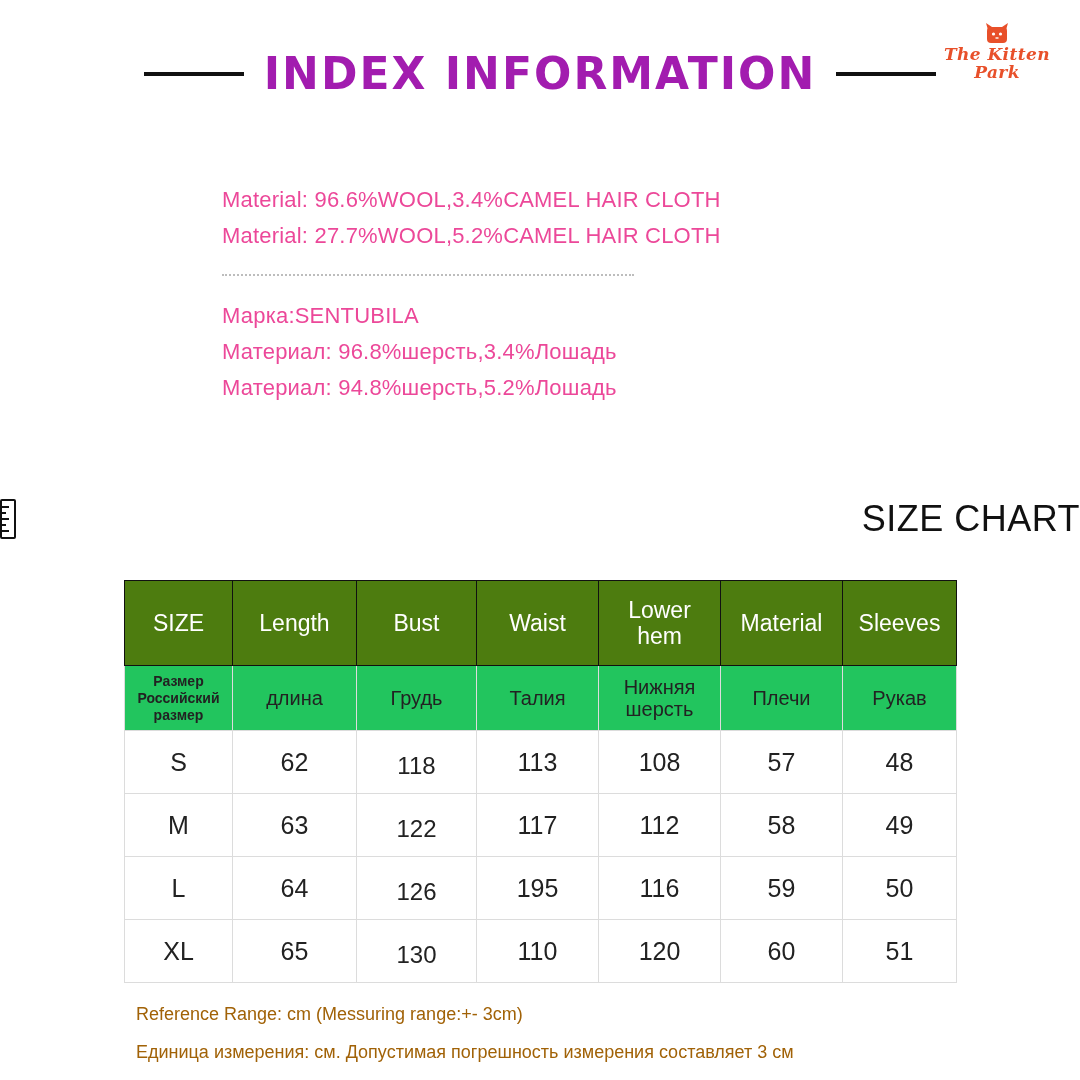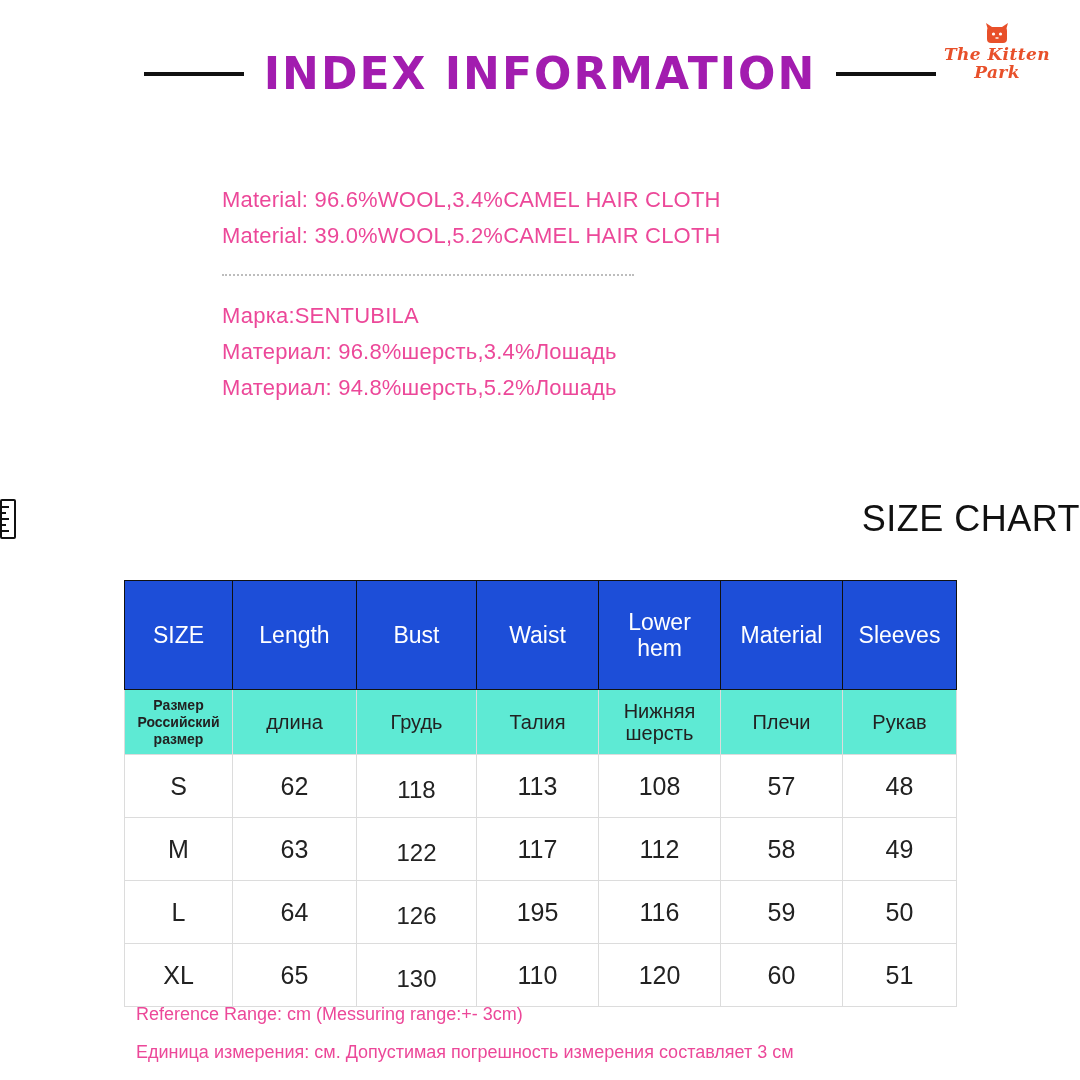--- a/index.html
+++ b/index.html
@@ -137,31 +137,31 @@
     border-collapse: collapse;
     width: 832px;
     table-layout: fixed;
   }
   table.size th, table.size td {
     border: 1px solid #dcdcdc;
     text-align: center;
     vertical-align: middle;
   }
   table.size thead th {
-    background: #1d4ed8;
+    background: #4d7c0f;
     color: #fff;
     border-color: #111;
     font-size: 23px;
     font-weight: normal;
     height: 84px;
     line-height: 26px;
-    padding: 12px 4px;
+    padding: 0 4px;
   }
   table.size tbody tr.ru td {
-    background: #5eead4;
+    background: #22c55e;
     color: #222;
     font-size: 20px;
     height: 64px;
     line-height: 22px;
     padding: 0 4px;
   }
   table.size tbody tr.ru td.firstcol {
     font-size: 14px;
     line-height: 17px;
     font-weight: bold;
@@ -186,21 +186,21 @@
 
   
   .notes {
     position: absolute;
     left: 136px;
     top: 995px;
     width: 880px;
   }
   .note {
     font-size: 18px;
-    color: #ec4899;
+    color: #a16207;
     line-height: 38px;
     white-space: nowrap;
   }
 </style>
 </head>
 <body>
 
 <div class="brand">
   <svg class="brand-mark" viewBox="0 0 26 22">
     <path d="M4 8 L2 1 L8 5 Z" fill="#e8502a"></path>
@@ -214,21 +214,21 @@
 </div>
 
 <div class="title-row">
   <span class="title-rule"></span>
   <span class="title-text">INDEX INFORMATION</span>
   <span class="title-rule"></span>
 </div>
 
 <div class="info">
   <div class="info-line">Material: 96.6%WOOL,3.4%CAMEL HAIR CLOTH</div>
-  <div class="info-line">Material: 39.0%WOOL,5.2%CAMEL HAIR CLOTH</div>
+  <div class="info-line">Material: 27.7%WOOL,5.2%CAMEL HAIR CLOTH</div>
   <div class="info-divider"></div>
   <div class="info-line">Марка:SENTUBILA</div>
   <div class="info-line">Материал: 96.8%шерсть,3.4%Лошадь</div>
   <div class="info-line">Материал: 94.8%шерсть,5.2%Лошадь</div>
 </div>
 
 <div class="sizechart-head">
   <span class="ruler-icon">
     <i></i>
       <i></i>

